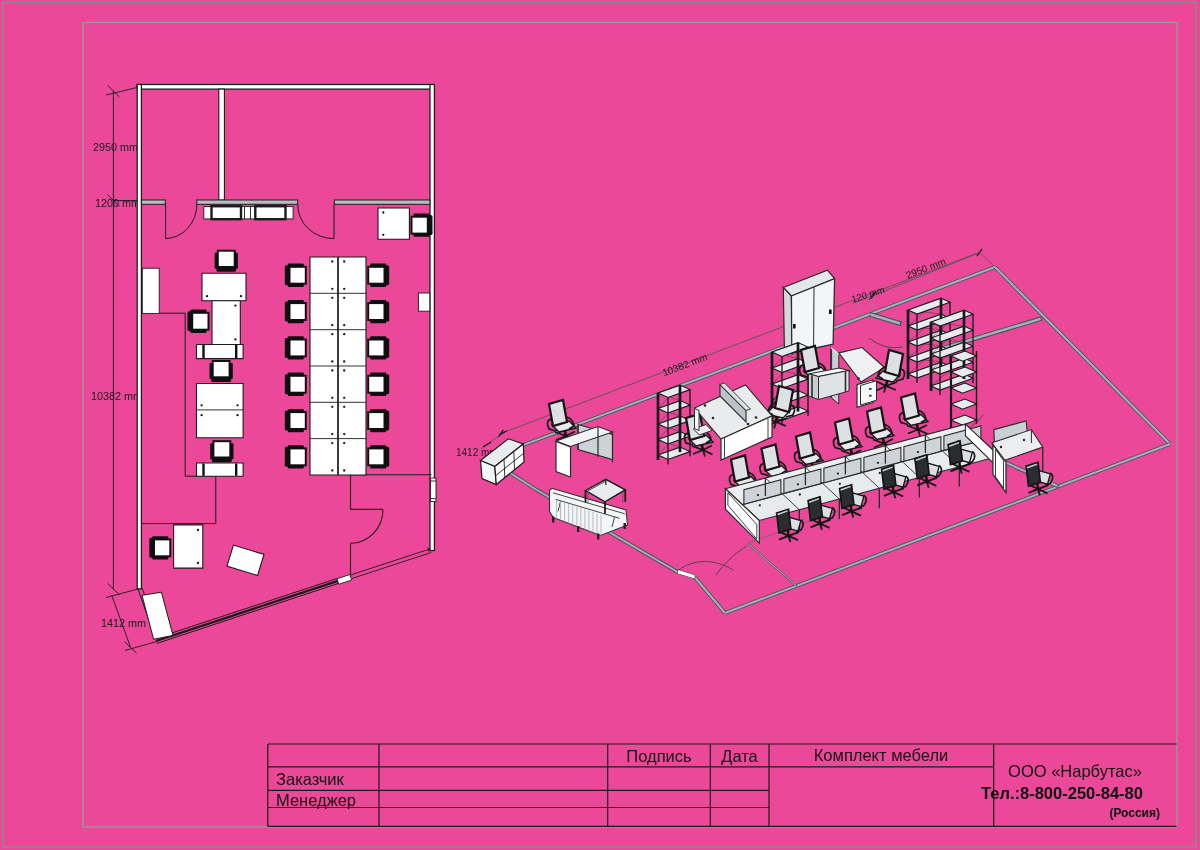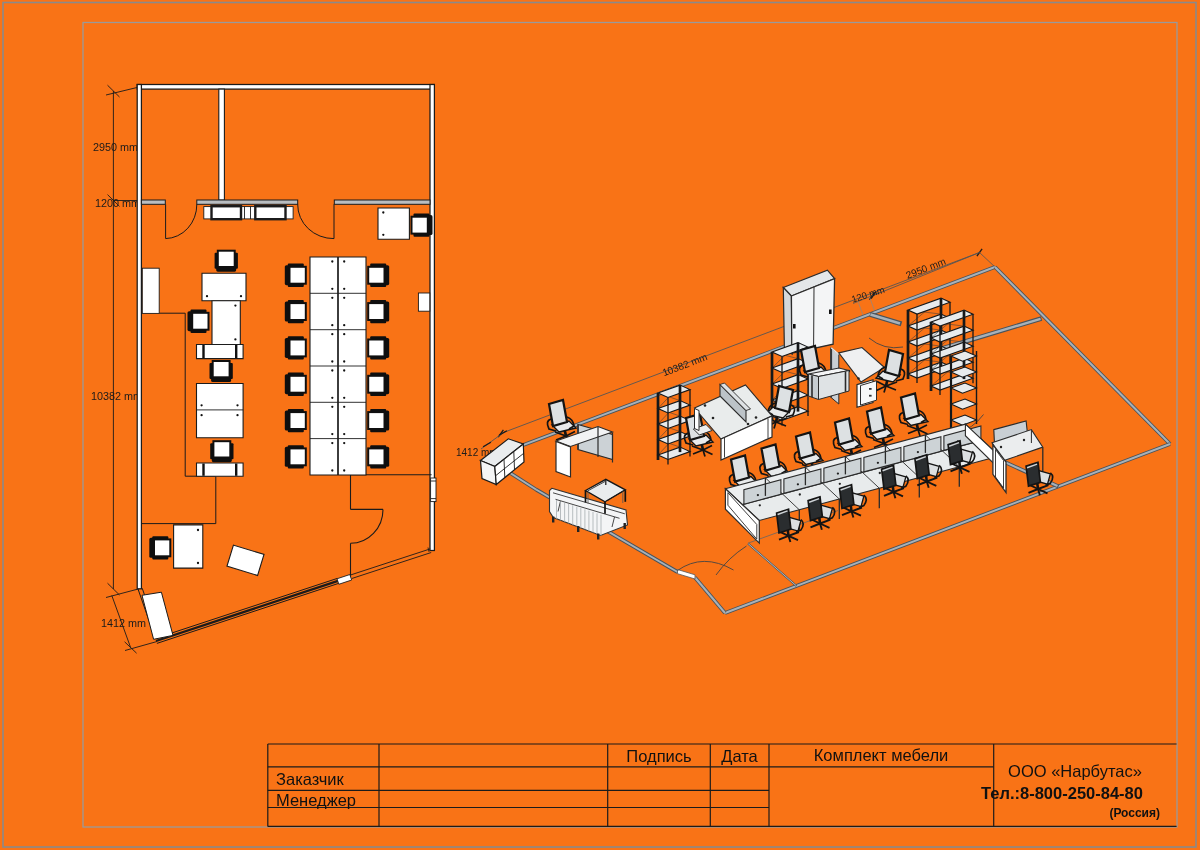--- a/index.html
+++ b/index.html
@@ -1,16 +1,16 @@
 <!DOCTYPE html>
 <html><head>
 <meta charset="utf-8">
 <style>
 html,body{margin:0;padding:0;background:#fff;}
-#page{position:relative;width:1200px;height:850px;background:#f97316;font-family:"Liberation Sans",sans-serif;}
+#page{position:relative;width:1200px;height:850px;background:#ec4899;font-family:"Liberation Sans",sans-serif;}
 svg{position:absolute;left:0;top:0;}
 </style>
 </head>
 <body>
 <div id="page">
 <svg width="1200" height="850" viewBox="0 0 1200 850">
 
 <rect x="3" y="2.5" width="1193" height="844.5" fill="none" stroke="#8a8a8a" stroke-width="1.6"></rect>
 
 <rect x="83" y="22.5" width="1094" height="804.5" fill="none" stroke="#9a9a9a" stroke-width="1.3"></rect>

